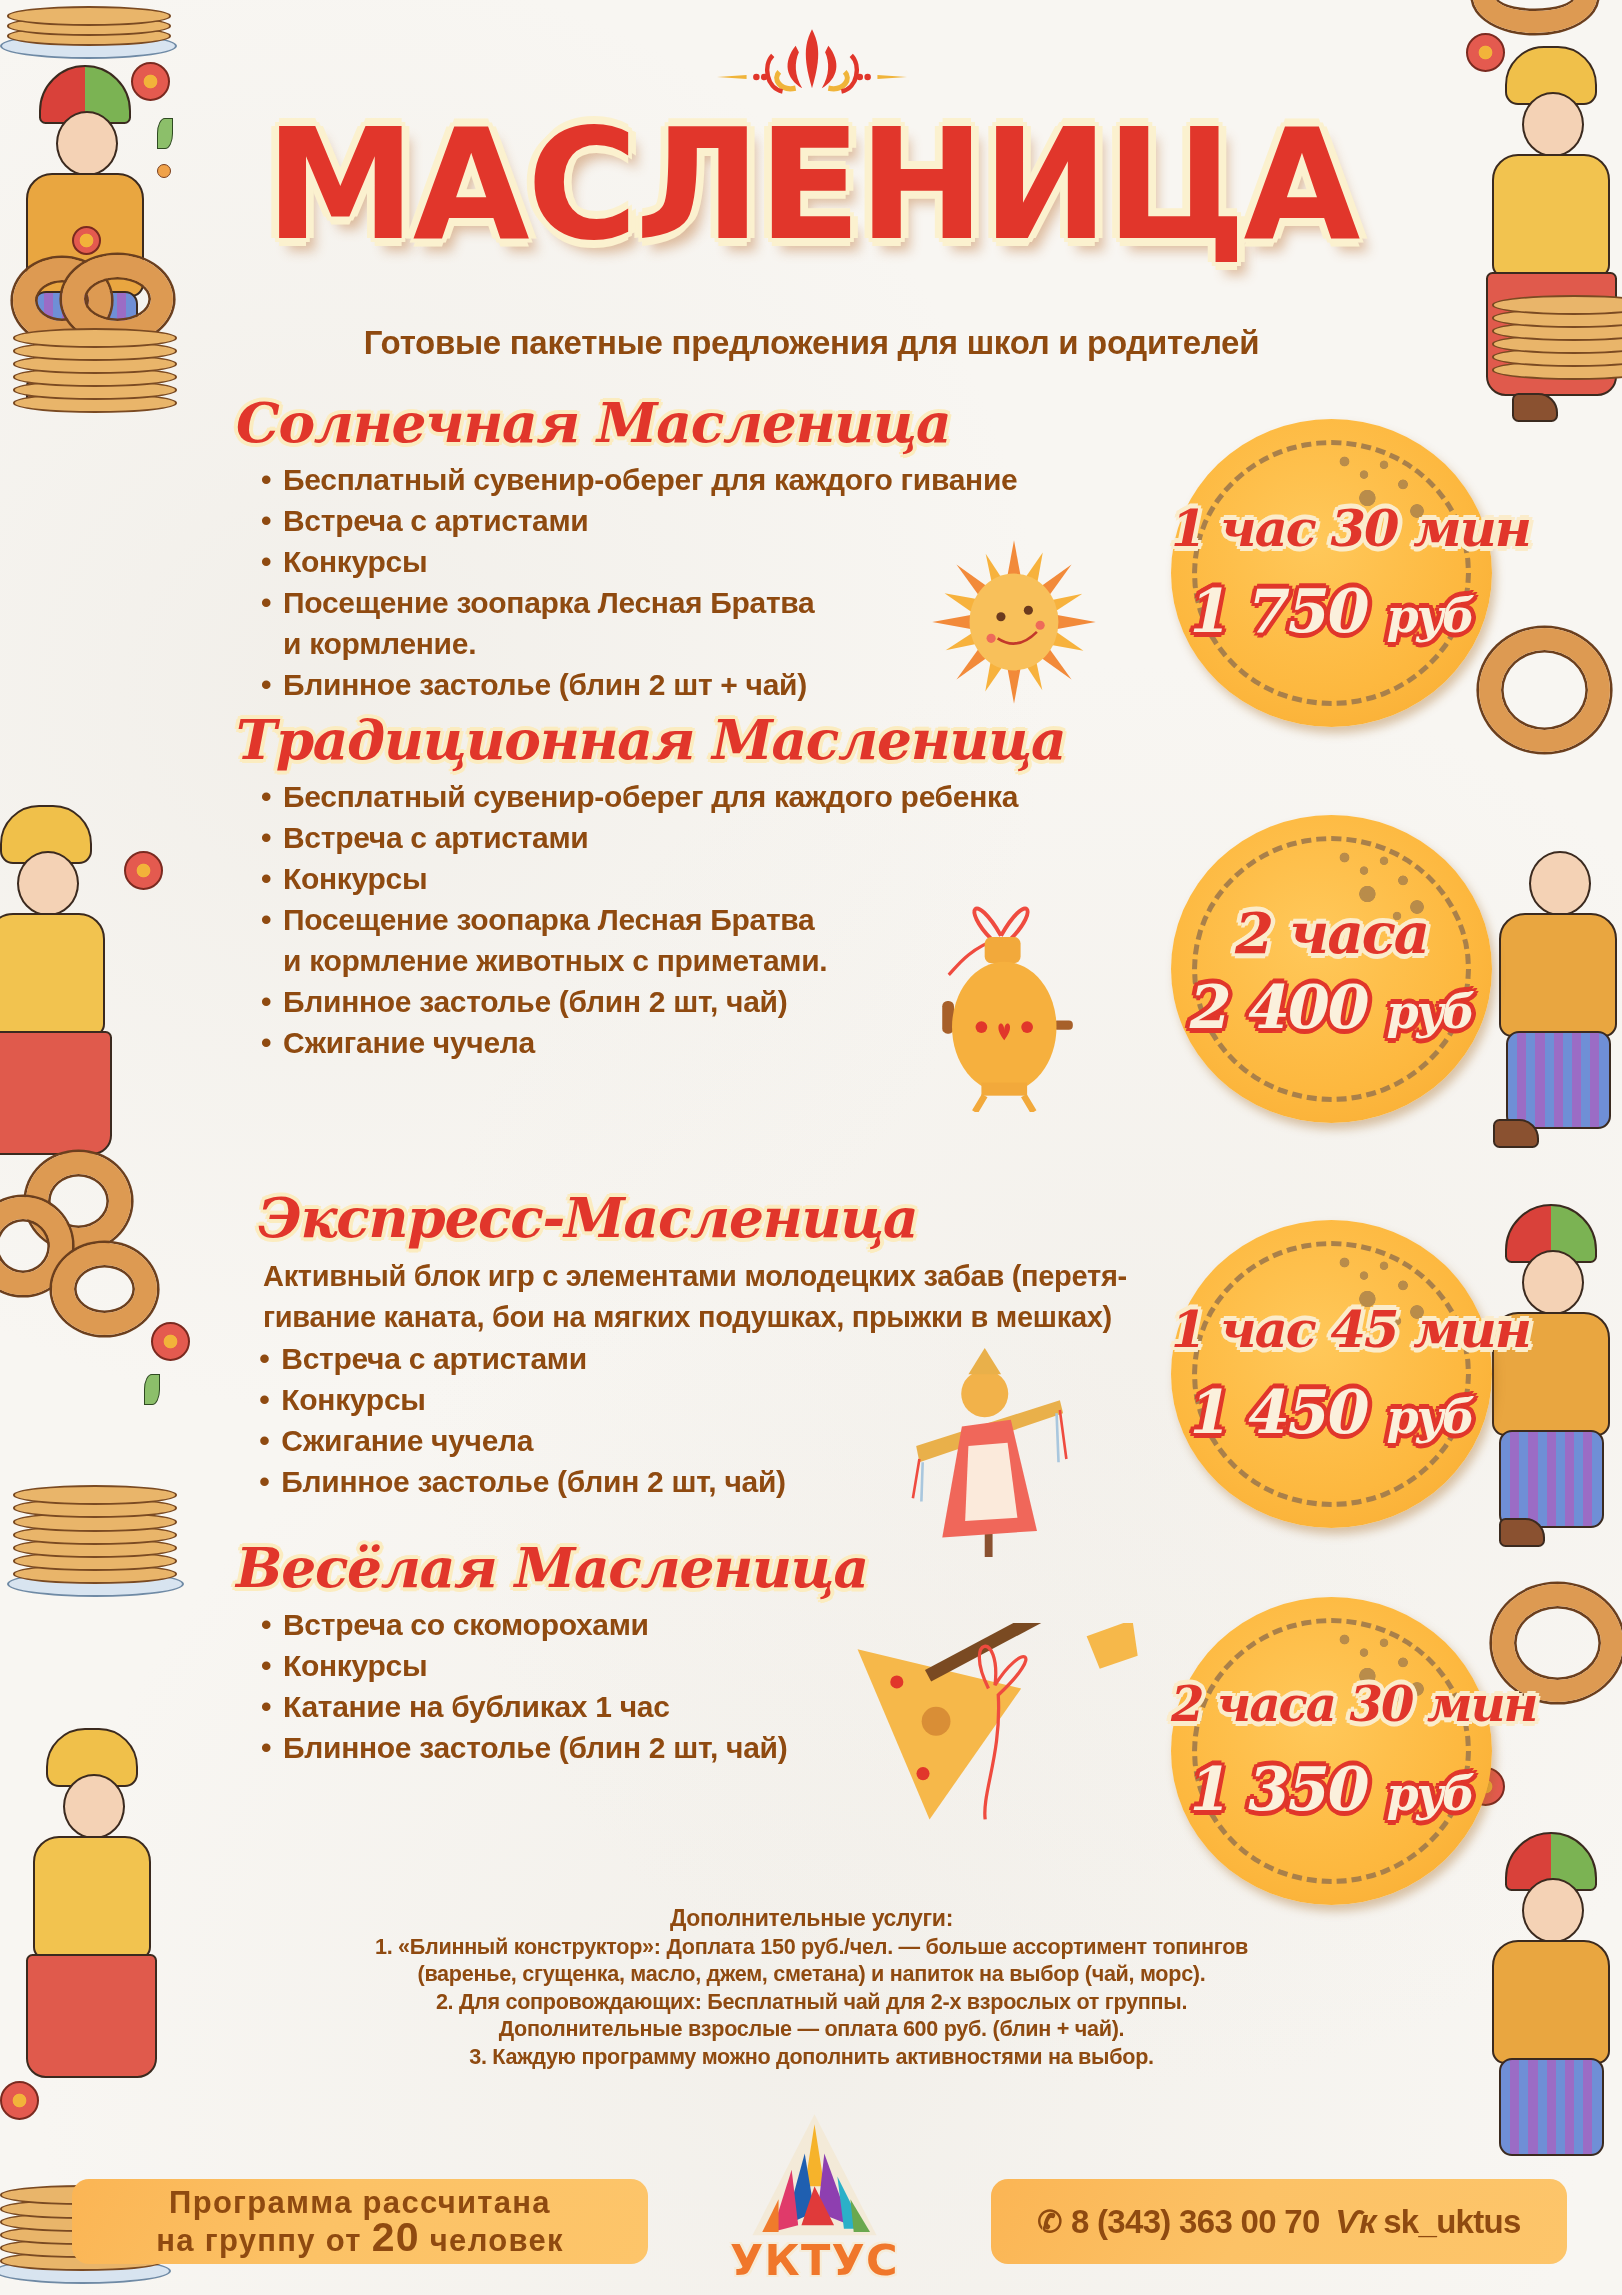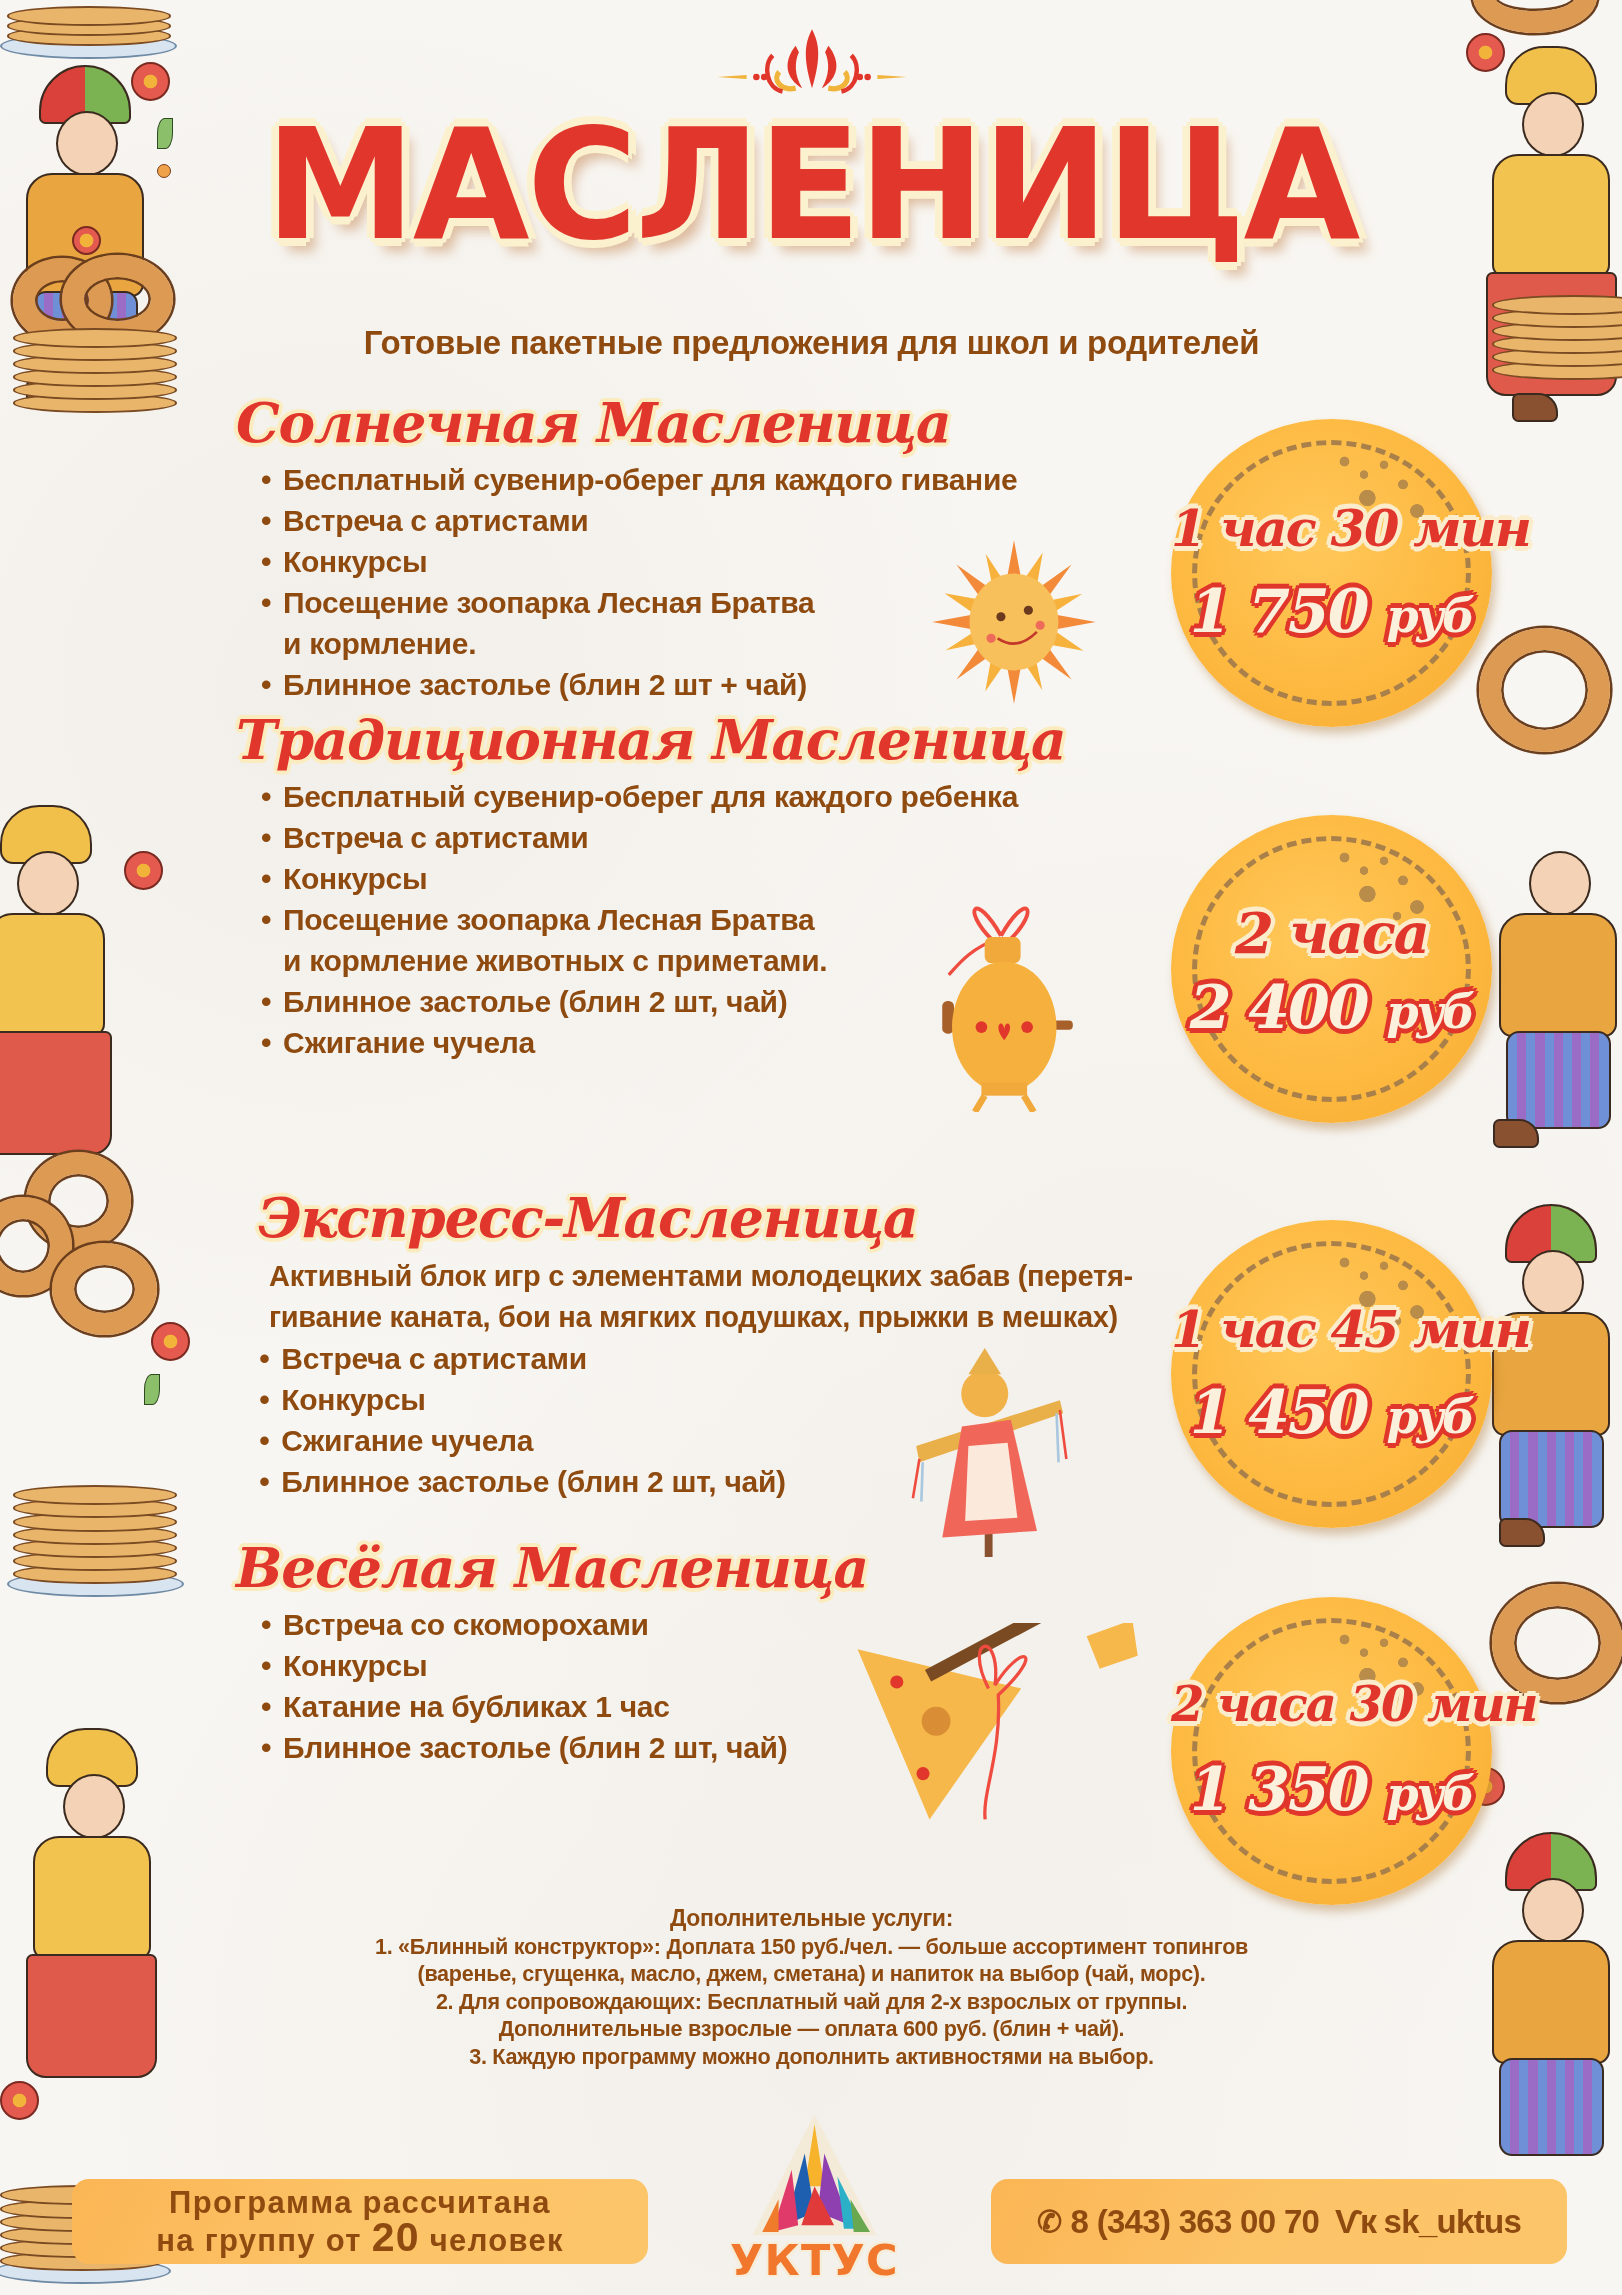--- a/index.html
+++ b/index.html
@@ -170,21 +170,21 @@
       position: absolute; top: 2179px; height: 85px; border-radius: 17px;
       background: linear-gradient(120deg,#fbb554 0%,#fcc266 45%,#fdc56a 100%);
       display: flex; align-items: center; justify-content: center;
       font-family: "Liberation Sans", sans-serif; font-weight: bold;
       color: #8f4a10;
     }
     .pill.left { left: 72px; width: 576px; flex-direction: column; font-size: 31px; line-height: 35px; letter-spacing: 1.3px; }
     .pill.left .big { font-size: 41px; }
     .pill.right { left: 991px; width: 576px; font-size: 33px; gap: 9.2px; letter-spacing: -0.7px; }
     .pill .ico { font-size: 30px; }
-    .pill .vk { font-weight: bold; font-size: 34px; letter-spacing: -2.6px; margin-left: 6.5px; }
+    .pill .vk { font-weight: bold; font-size: 34px; letter-spacing: -2.6px; margin-left: 6.5px; font-style: italic; }
 
     .logo { position: absolute; left: 710px; top: 2114px; width: 209px; height: 177px; }
     .logo-text {
       position: absolute; left: 0; right: 0; bottom: 6.5px; text-align: center;
       font-family: "DejaVu Sans", sans-serif; font-weight: bold; font-size: 43px;
       color: #f0772b; letter-spacing: 1.3px;
       text-shadow: 2px 2px 0 #f6ecd8, -2px -2px 0 #f6ecd8, 2px -2px 0 #f6ecd8, -2px 2px 0 #f6ecd8;
     }
   </style>
 </head>
@@ -400,21 +400,21 @@
 <div class="badge" style="left:1171px;top:815px">
   <div class="disc"></div>
     <div class="ring"></div>
     <div class="sprinkle"></div>
   <div class="line l1" style="top:85px;font-size:56px">2 часа</div>
   <div class="line l2"><span>2 400</span> <span class="unit">руб</span></div>
 </div>
 
 <section class="section" style="top:1188px;left:258px">
   <h2 class="sec-title">Экспресс-Масленица</h2>
-  <div class="desc" style="margin-left:11px">
+  <div class="desc" style="margin-left:5px">
     <div>Активный блок игр с элементами молодецких забав (перетя-</div>
     <div>гивание каната, бои на мягких подушках,  прыжки в мешках)</div>
   </div>
   <ul class="items" style="margin-left:1.3px;margin-top:0">
     <li class="bullet">Встреча с артистами</li>
     <li class="bullet">Конкурсы</li>
     <li class="bullet">Сжигание чучела</li>
     <li class="bullet">Блинное застолье (блин 2 шт, чай)</li>
   </ul>
 </section>

